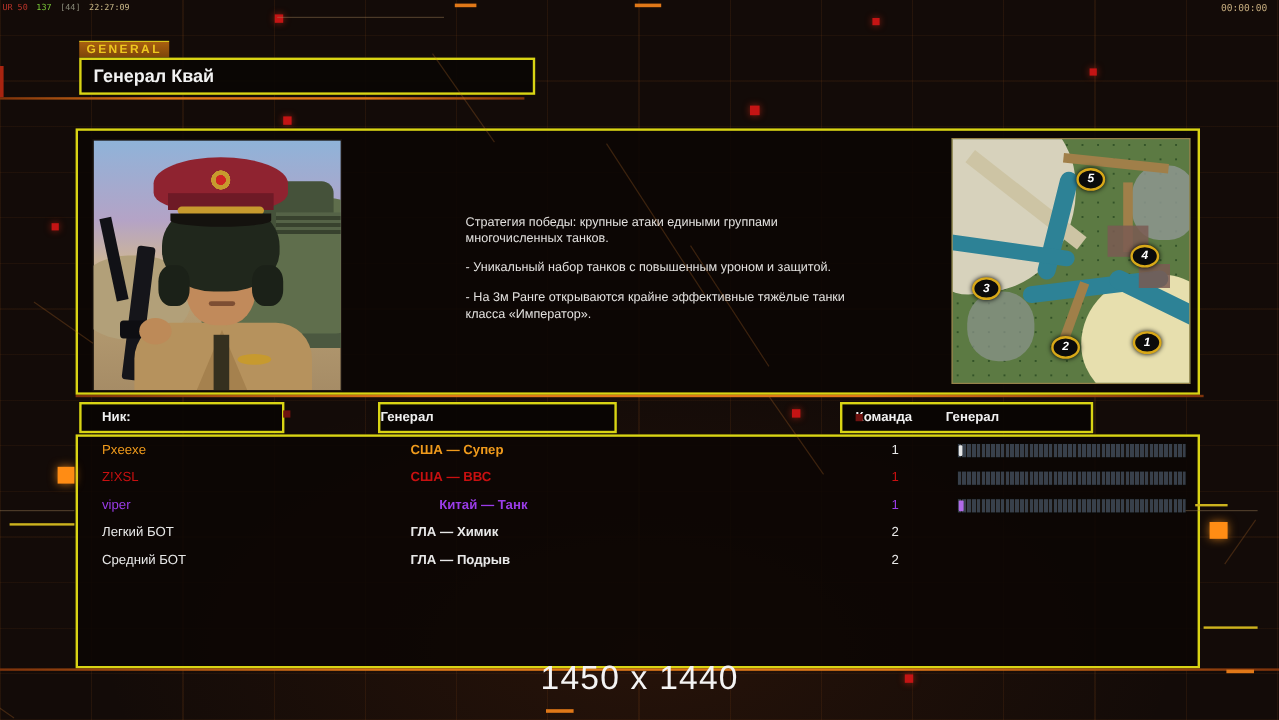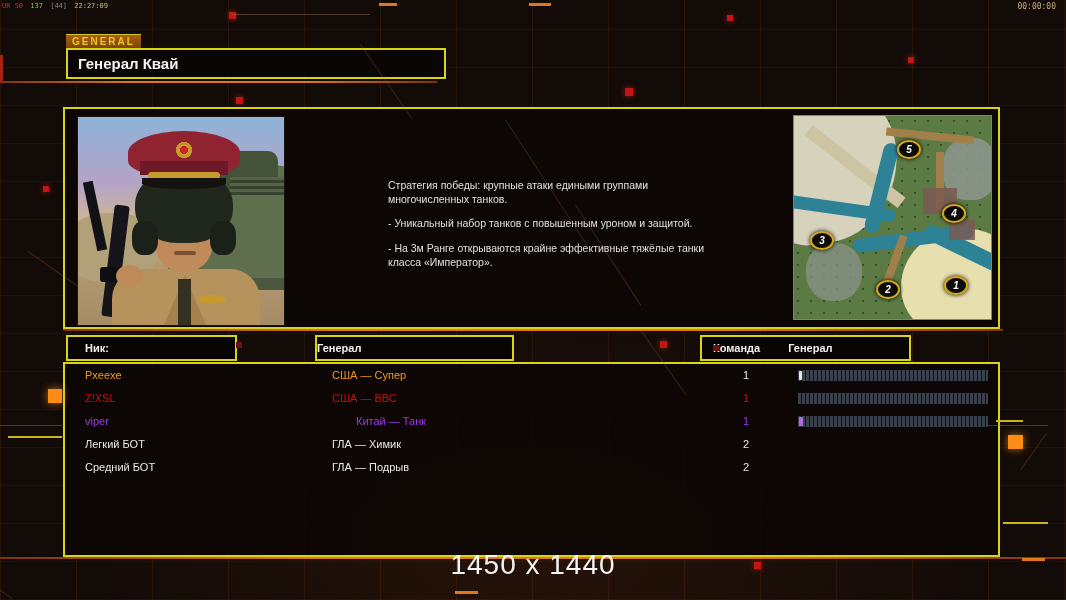--- a/index.html
+++ b/index.html
@@ -93,21 +93,21 @@
   
   .hdr{height:22px;border:2px solid #d9d414;background:rgba(9,5,3,0.93);
     color:#f0f0f0;font-size:11px;font-weight:bold;line-height:22px;}
   .h-nick{left:66px;top:335px;width:150px;padding-left:17px;}
   .h-general{left:315px;top:335px;width:195px;}
   .h-team{left:700px;top:335px;width:196px;padding-left:11px;display:flex;gap:28px;}
   
   .rows{position:absolute;left:0;top:0;right:0;}
   .row{position:relative;height:23px;line-height:23px;font-size:11px;}
   .row .nick{position:absolute;left:20px;}
-  .row .gen{position:absolute;left:267px;}
+  .row .gen{position:absolute;left:277px;font-weight:bold;}
   .row .team{position:absolute;left:669px;width:24px;text-align:center;color:#e8e8e8;}
   .bar{position:absolute;left:733px;top:6px;width:190px;height:11px;
     background:repeating-linear-gradient(90deg,#38404b 0 3px,#15100d 3px 4px);
     box-shadow:0 0 0 1px #0a0806;}
   .bar .fill{position:absolute;left:1px;top:1px;height:9px;width:0;border-radius:1px;}
   
   .resolution{left:50%;top:549px;transform:translateX(-50%);color:#f4f4f4;font-size:28px;letter-spacing:1px;}
   
   .sq{position:absolute;background:#c41414;box-shadow:0 0 6px rgba(255,50,25,0.55);}
   .sq.dark{background:#6e1210;box-shadow:none;}

